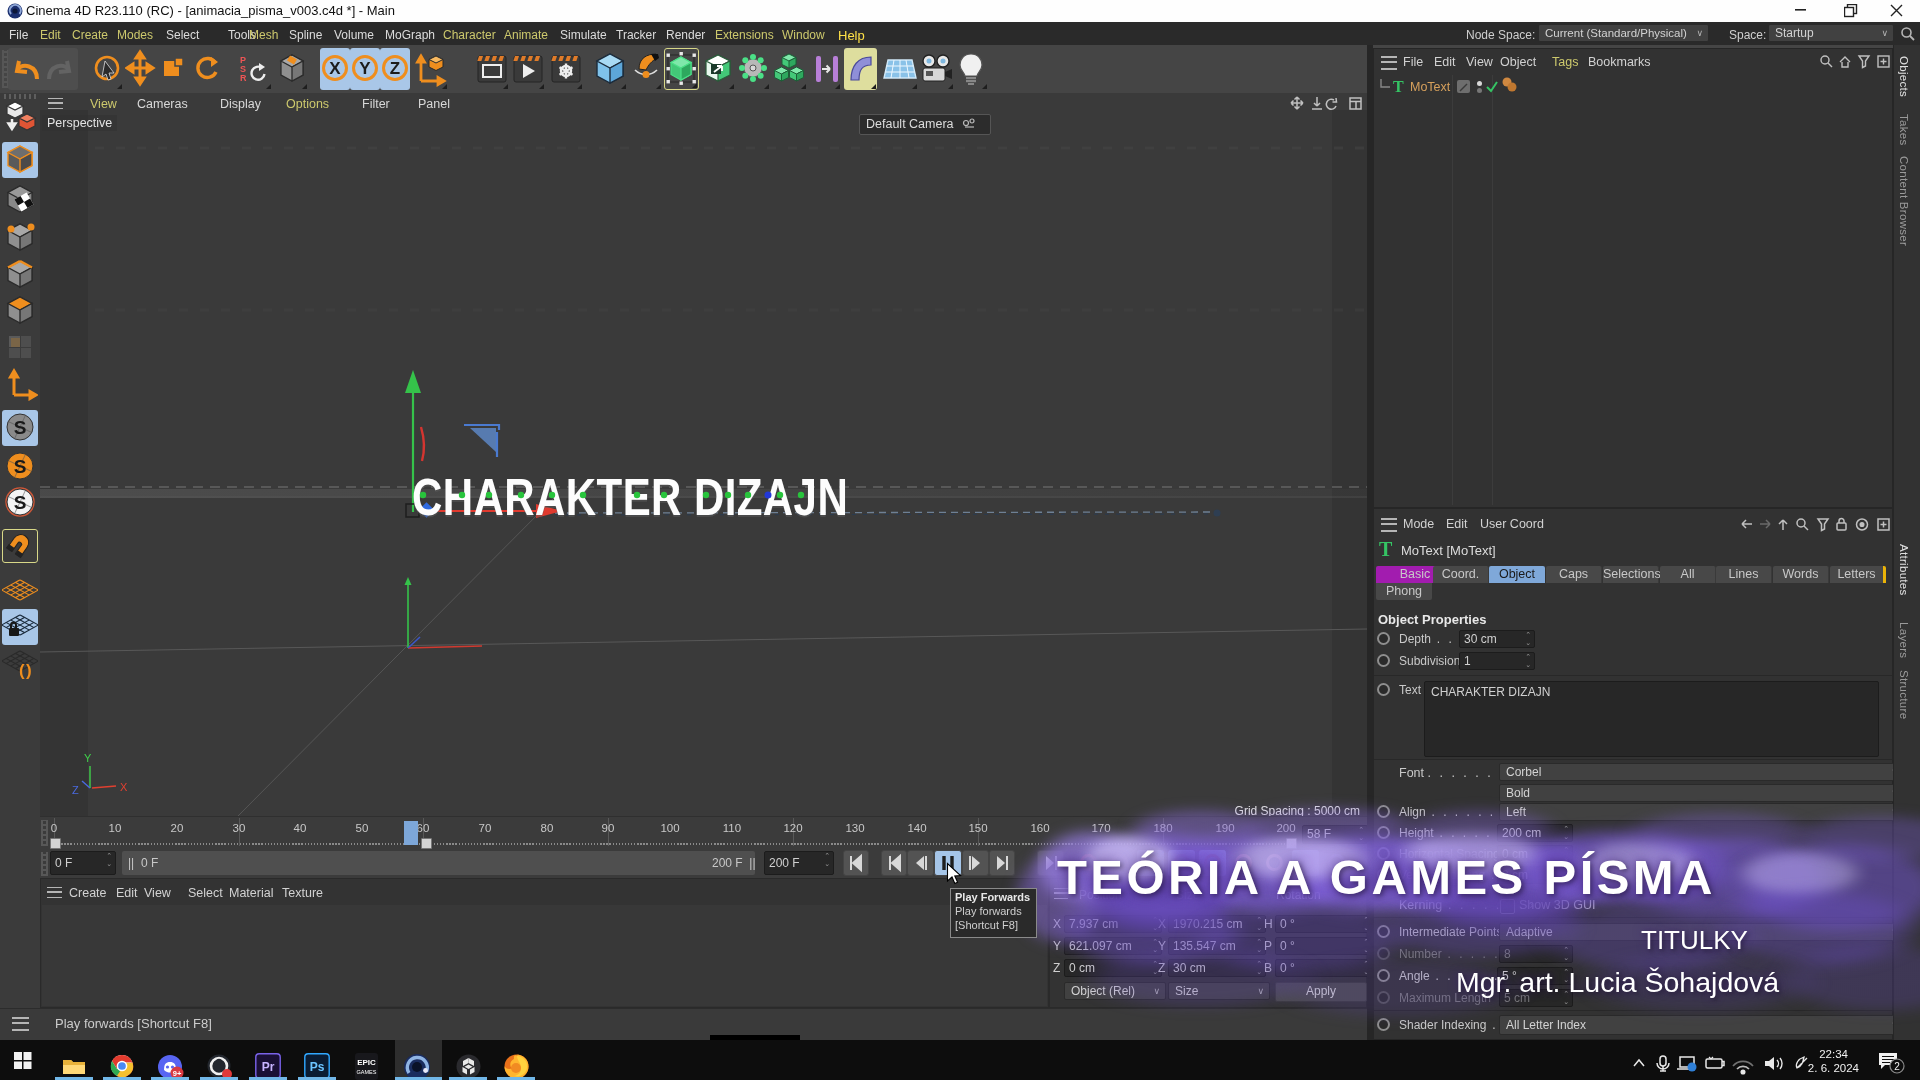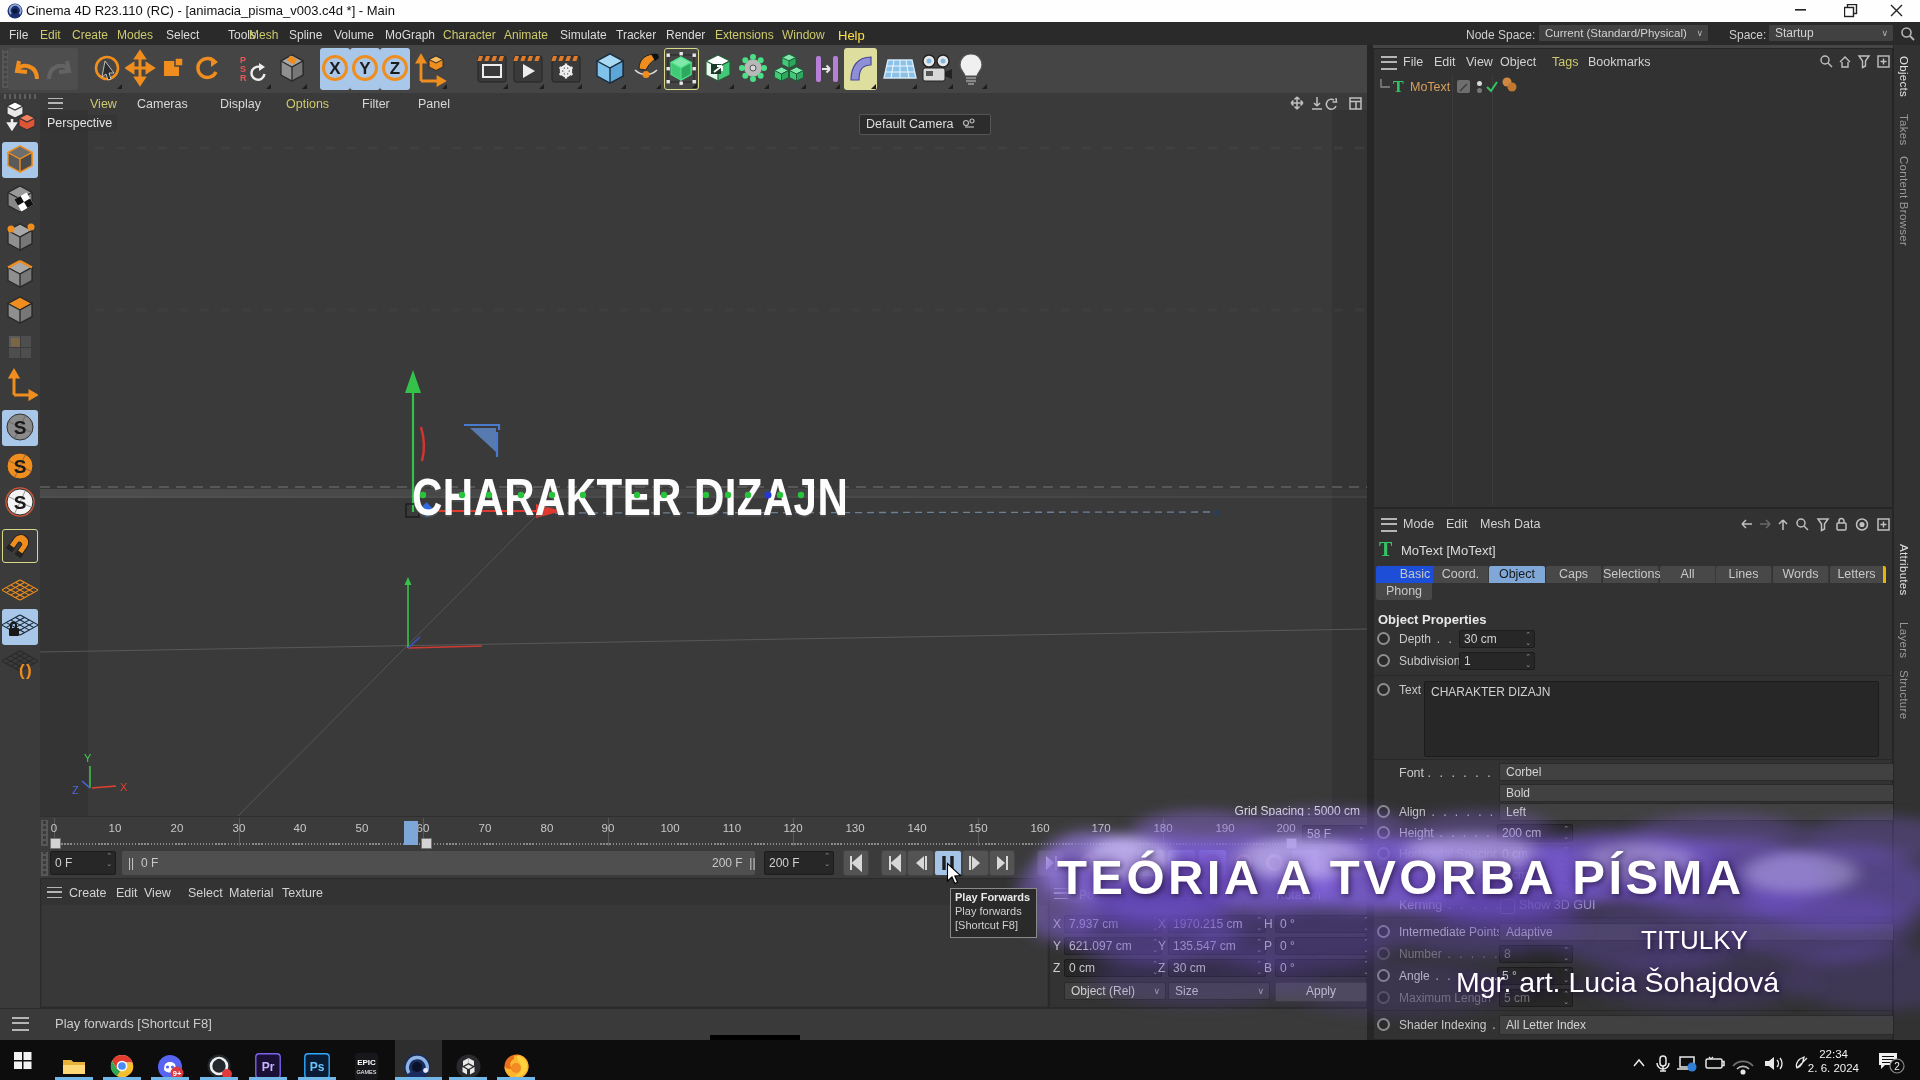--- a/index.html
+++ b/index.html
@@ -667,42 +667,42 @@
     <path d="M2 8 L6 12 L12 3" stroke="#35c464" stroke-width="2" fill="none"></path>
   </svg>
 <svg class="abs" style="left:1501px;top:77px" width="18" height="16">
     <circle cx="6" cy="5" r="4.5" fill="#d08840"></circle>
     <circle cx="11" cy="10" r="4.5" fill="#c07830"></circle>
   </svg>
 <div class="abs" style="left:1373px;top:508px;width:520px;height:532px;background:#323232;border:1px solid #262626;box-sizing:border-box;"></div>
 <div class="ham" style="left:1381px;top:518px;width:16px;height:10px;border-width:2px;"></div>
 <div class="txt" style="left:1403px;top:517px;font-size:12.5px;color:#d2d2d2;">Mode</div>
 <div class="txt" style="left:1446px;top:517px;font-size:12.5px;color:#d2d2d2;">Edit</div>
-<div class="txt" style="left:1480px;top:517px;font-size:12.5px;color:#d2d2d2;">Mesh Data</div>
+<div class="txt" style="left:1480px;top:517px;font-size:12.5px;color:#d2d2d2;">User Coord</div>
 <svg class="abs" style="left:1740px;top:517px" width="155" height="16">
     <g stroke="#c0c0c0" stroke-width="1.5" fill="none">
       <path d="M12 7 L2 7 M2 7 L6 3 M2 7 L6 11"></path>
       <g stroke="#6a6a6a">
         <path d="M20 7 L30 7 M30 7 L26 3 M30 7 L26 11"></path>
       </g>
       <path d="M43 13 L43 3 M43 3 L39 7 M43 3 L47 7"></path>
       <circle cx="61" cy="6" r="4"></circle>
       <path d="M64 9 L68 13"></path>
       <path d="M78 2 L88 2 L84.5 7 L84.5 12 L81.5 13.5 L81.5 7 Z"></path>
       <rect x="97" y="6" width="9" height="7" rx="1"></rect>
       <path d="M99 6 L99 4 A2.5 2.5 0 0 1 104 4 L104 6"></path>
       <circle cx="122" cy="7.5" r="5.5"></circle>
       <circle cx="122" cy="7.5" r="1.8" fill="#c0c0c0"></circle>
       <rect x="138" y="2" width="11" height="11"></rect>
       <path d="M140.5 7.5 L146.5 7.5 M143.5 4.5 L143.5 10.5"></path>
     </g>
   </svg>
 <div class="txt" style="left:1379px;top:538px;font-family:'Liberation Serif',serif;font-size:20px;font-weight:bold;color:#35c464;">T</div>
 <div class="txt" style="left:1401px;top:543px;font-size:13px;color:#dcdcdc;">MoText [MoText]</div>
-<div class="abs" style="left:1376px;top:566px;width:79px;height:17px;background:#1d4ed8;border-radius:2px 2px 0 0;color:#c8c8c8;font-size:12.5px;text-align:center;line-height:17px;border-right:1px solid #3a3a3a;box-sizing:border-box;">Basic</div>
+<div class="abs" style="left:1376px;top:566px;width:79px;height:17px;background:#a21caf;border-radius:2px 2px 0 0;color:#c8c8c8;font-size:12.5px;text-align:center;line-height:17px;border-right:1px solid #3a3a3a;box-sizing:border-box;">Basic</div>
 <div class="abs" style="left:1433px;top:566px;width:56px;height:17px;background:#484848;border-radius:2px 2px 0 0;color:#c8c8c8;font-size:12.5px;text-align:center;line-height:17px;border-right:1px solid #3a3a3a;box-sizing:border-box;">Coord.</div>
 <div class="abs" style="left:1489px;top:566px;width:56px;height:17px;background:#7fa8d9;border-radius:2px 2px 0 0;color:#1a1a1a;font-size:12.5px;text-align:center;line-height:17px;">Object</div>
 <div class="abs" style="left:1546px;top:566px;width:56px;height:17px;background:#484848;border-radius:2px 2px 0 0;color:#c8c8c8;font-size:12.5px;text-align:center;line-height:17px;border-right:1px solid #3a3a3a;box-sizing:border-box;">Caps</div>
 <div class="abs" style="left:1603px;top:566px;width:56px;height:17px;background:#484848;border-radius:2px 2px 0 0;color:#c8c8c8;font-size:12.5px;text-align:center;line-height:17px;border-right:1px solid #3a3a3a;box-sizing:border-box;">Selections</div>
 <div class="abs" style="left:1660px;top:566px;width:56px;height:17px;background:#484848;border-radius:2px 2px 0 0;color:#c8c8c8;font-size:12.5px;text-align:center;line-height:17px;border-right:1px solid #3a3a3a;box-sizing:border-box;">All</div>
 <div class="abs" style="left:1716px;top:566px;width:56px;height:17px;background:#484848;border-radius:2px 2px 0 0;color:#c8c8c8;font-size:12.5px;text-align:center;line-height:17px;border-right:1px solid #3a3a3a;box-sizing:border-box;">Lines</div>
 <div class="abs" style="left:1773px;top:566px;width:56px;height:17px;background:#484848;border-radius:2px 2px 0 0;color:#c8c8c8;font-size:12.5px;text-align:center;line-height:17px;border-right:1px solid #3a3a3a;box-sizing:border-box;">Words</div>
 <div class="abs" style="left:1830px;top:566px;width:56px;height:17px;background:#484848;border-radius:2px 2px 0 0;color:#c8c8c8;font-size:12.5px;text-align:center;line-height:17px;border-right:3px solid #eab308;box-sizing:border-box;">Letters</div>
 <div class="abs" style="left:1376px;top:583px;width:56px;height:17px;background:#484848;border-radius:0 0 2px 2px;color:#c8c8c8;font-size:12.5px;text-align:center;line-height:17px;">Phong</div>
 <div class="txt" style="left:1378px;top:612px;font-size:13px;font-weight:bold;color:#e8e8e8;">Object Properties</div>
@@ -793,21 +793,21 @@
 <div class="abs" style="left:30px;top:90px;width:240px;height:100px;border-radius:50%;background:radial-gradient(ellipse closest-side,rgba(110,82,198,0.5) 0%,rgba(110,82,198,0.5) 58%,transparent 85%);filter:blur(6px);"></div>
 <div class="abs" style="left:160px;top:105px;width:280px;height:90px;border-radius:50%;background:radial-gradient(ellipse closest-side,rgba(106,78,195,0.4) 0%,rgba(106,78,195,0.4) 58%,transparent 85%);filter:blur(6px);"></div>
 <div class="abs" style="left:350px;top:100px;width:260px;height:80px;border-radius:50%;background:radial-gradient(ellipse closest-side,rgba(104,76,192,0.35) 0%,rgba(104,76,192,0.35) 58%,transparent 85%);filter:blur(6px);"></div>
 <div class="abs" style="left:510px;top:105px;width:280px;height:90px;border-radius:50%;background:radial-gradient(ellipse closest-side,rgba(102,75,190,0.35) 0%,rgba(102,75,190,0.35) 58%,transparent 85%);filter:blur(6px);"></div>
 <div class="abs" style="left:690px;top:90px;width:260px;height:100px;border-radius:50%;background:radial-gradient(ellipse closest-side,rgba(106,78,194,0.4) 0%,rgba(106,78,194,0.4) 58%,transparent 85%);filter:blur(6px);"></div>
 <div class="abs" style="left:50px;top:150px;width:300px;height:80px;border-radius:50%;background:radial-gradient(ellipse closest-side,rgba(100,72,188,0.25) 0%,rgba(100,72,188,0.25) 58%,transparent 85%);filter:blur(6px);"></div>
 <div class="abs" style="left:240px;top:160px;width:320px;height:80px;border-radius:50%;background:radial-gradient(ellipse closest-side,rgba(98,70,186,0.2) 0%,rgba(98,70,186,0.2) 58%,transparent 85%);filter:blur(6px);"></div>
 <div class="abs" style="left:550px;top:155px;width:300px;height:80px;border-radius:50%;background:radial-gradient(ellipse closest-side,rgba(98,70,186,0.2) 0%,rgba(98,70,186,0.2) 58%,transparent 85%);filter:blur(6px);"></div>
 <div class="abs" style="left:750px;top:145px;width:260px;height:90px;border-radius:50%;background:radial-gradient(ellipse closest-side,rgba(102,74,190,0.25) 0%,rgba(102,74,190,0.25) 58%,transparent 85%);filter:blur(6px);"></div>
 </div>
-<div class="txt" style="left:1057px;top:849px;font-size:49px;font-weight:bold;color:#fff;letter-spacing:3.4px;z-index:21;text-shadow:0 0 14px rgba(60,30,110,0.9),2px 2px 5px rgba(0,0,0,0.45);">TEÓRIA A TVORBA PÍSMA</div>
+<div class="txt" style="left:1057px;top:849px;font-size:49px;font-weight:bold;color:#fff;letter-spacing:3.4px;z-index:21;text-shadow:0 0 14px rgba(60,30,110,0.9),2px 2px 5px rgba(0,0,0,0.45);">TEÓRIA A GAMES PÍSMA</div>
 <div class="txt" style="left:1641px;top:925px;font-size:26px;color:#fff;z-index:21;text-shadow:0 0 10px rgba(60,30,110,0.8),2px 2px 4px rgba(0,0,0,0.4);">TITULKY</div>
 <div class="txt" style="left:1456px;top:966px;font-size:28.5px;color:#fff;z-index:21;text-shadow:0 0 10px rgba(60,30,110,0.8),2px 2px 4px rgba(0,0,0,0.4);">Mgr. art. Lucia Šohajdová</div>
 <div class="abs" style="left:0;top:1040px;width:1920px;height:40px;background:#0d0d0d;z-index:40;"></div>
 <svg class="abs" style="left:14px;top:1052px;z-index:41" width="18" height="17">
     <g fill="#f2f2f2">
       <rect x="0" y="0" width="8" height="8"></rect>
       <rect x="9.5" y="0" width="8" height="8"></rect>
       <rect x="0" y="9.5" width="8" height="8"></rect>
       <rect x="9.5" y="9.5" width="8" height="8"></rect>
     </g>

